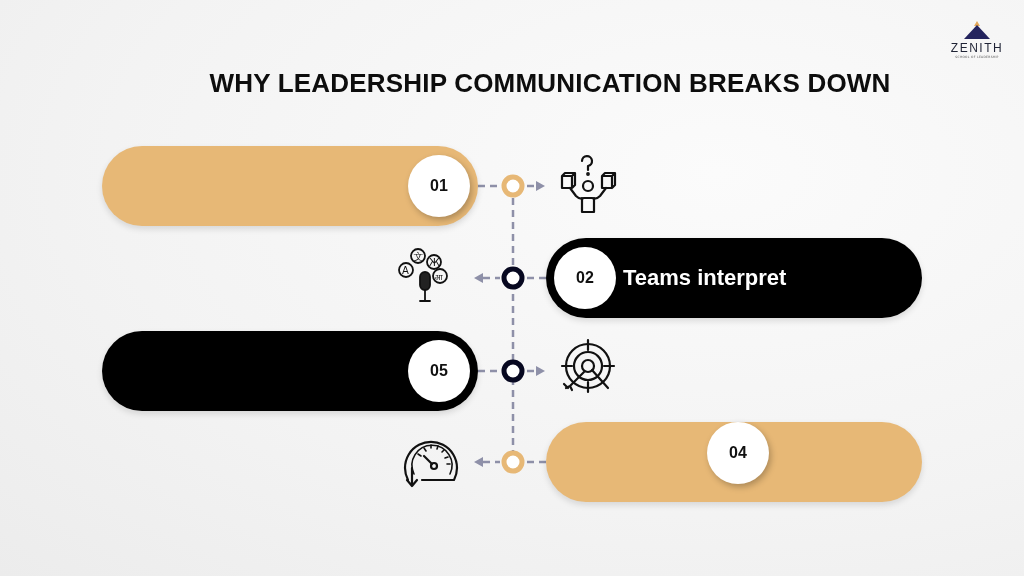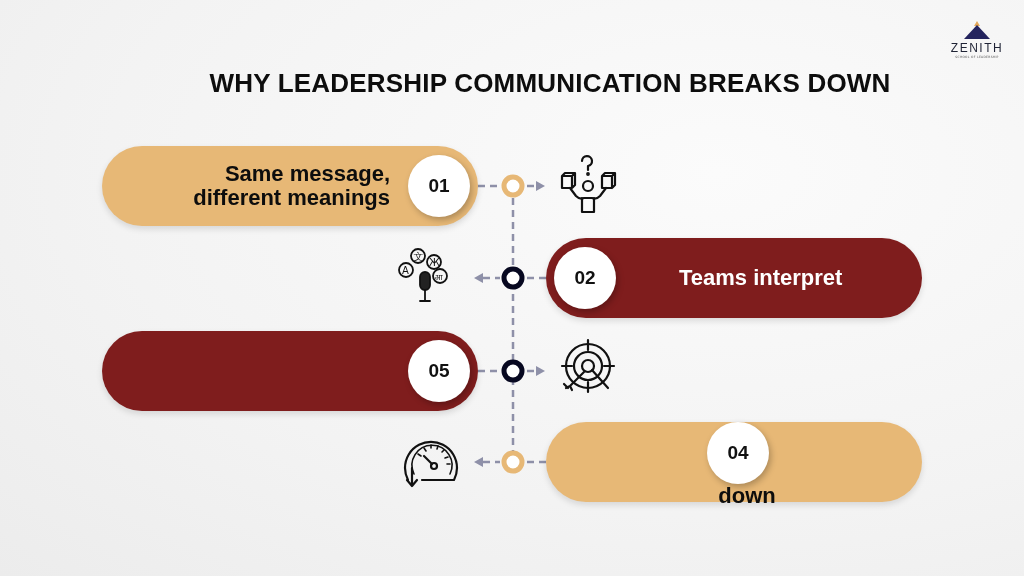--- a/index.html
+++ b/index.html
@@ -16,32 +16,32 @@
   .title {
     position: absolute; left: 0; width: 1024px; top: 68px; text-align: center;
     font-family: "Liberation Sans", sans-serif; font-weight: 700; font-size: 26px; color: #0d0d0d; letter-spacing: .2px; margin-left: 38px;
   }
   .pill {
     position: absolute; height: 80px; border-radius: 40px;
     display: flex; align-items: center;
     box-shadow: 0 3px 6px rgba(0,0,0,0.12);
   }
   .pill.gold { background: #e7b876; color: #0d0d0d; }
-  .pill.navy { background: #7f1d1d; color: #ffffff; gap: 45px; }
+  .pill.navy { background: #000000; color: #ffffff; }
   .pill .txt {
     font-family: "Liberation Sans", sans-serif; font-weight: 700; font-size: 22px; line-height: 24px;
   }
   .pill.left { justify-content: flex-end; padding-right: 8px; }
   .pill.left .txt { text-align: right; margin-right: 18px; }
   .pill.right { justify-content: flex-start; padding-left: 8px; }
-  .pill.right .txt { text-align: left; margin-left: 18px; }
+  .pill.right .txt { text-align: left; margin-left: 7px; }
   .num {
     width: 62px; height: 62px; border-radius: 50%; background: #fff; color: #111;
     display: flex; align-items: center; justify-content: center;
-    font-family: "Liberation Sans", sans-serif; font-weight: 700; font-size: 19px;
+    font-family: "Liberation Sans", sans-serif; font-weight: 700; font-size: 16px;
     box-shadow: 2px 3px 6px rgba(0,0,0,0.25); flex: 0 0 auto;
   }
   .connector { position: absolute; left: 0; top: 0; width: 1024px; height: 576px; pointer-events: none; }
   .icon { position: absolute; width: 64px; height: 64px; }
 </style>
 </head>
 <body>
 
 <div class="logo">
   <svg width="28" height="20" viewBox="0 0 28 20">
@@ -74,42 +74,37 @@
     <polygon points="483,457 474,462 483,467"></polygon>
   </g>
 
   <circle cx="513" cy="186" r="9" fill="#fff" stroke="#e7b876" stroke-width="5"></circle>
   <circle cx="513" cy="278" r="9" fill="#fff" stroke="#070820" stroke-width="5"></circle>
   <circle cx="513" cy="371" r="9" fill="#fff" stroke="#070820" stroke-width="5"></circle>
   <circle cx="513" cy="462" r="9" fill="#fff" stroke="#e7b876" stroke-width="5"></circle>
 </svg>
 
 <div class="pill gold left" style="left:102px; top:146px; width:376px;">
-  <div class="txt">
-    <div>Same message,</div>
-      <div>different meanings</div>
-  </div>
   <div class="num">01</div>
 </div>
 
 <div class="pill navy right" style="left:546px; top:238px; width:376px;">
   <div class="num">02</div>
   <div class="txt">
     <div>Teams interpret</div>
   </div>
 </div>
 
 <div class="pill navy left" style="left:102px; top:331px; width:376px;">
   <div class="num">05</div>
 </div>
 
 <div class="pill gold right" style="left:546px; top:422px; width:376px;flex-direction:column;">
   <div class="num">04</div>
   <div class="txt">
-      <div>down</div>
   </div>
 </div>
 
 <svg class="icon" style="left:556px; top:152px;" viewBox="0 0 64 64" fill="none" stroke="#111" stroke-width="2.2" stroke-linecap="round" stroke-linejoin="round">
   <path d="M26 9 a5 5 0 1 1 6 5 v4"></path>
     <circle cx="32" cy="22" r="0.8" fill="#111"></circle>
   <circle cx="32" cy="34" r="5"></circle>
   <path d="M14 36 l6 8 q4 4 8 2 h8 q4 2 8 -2 l6 -8"></path>
   <path d="M26 46 v14 h12 v-14"></path>
   <path d="M6 24 h10 v12 h-10 z M6 24 l3 -3 h10 l-3 3 M16 36 l3 -3 v-12"></path>

